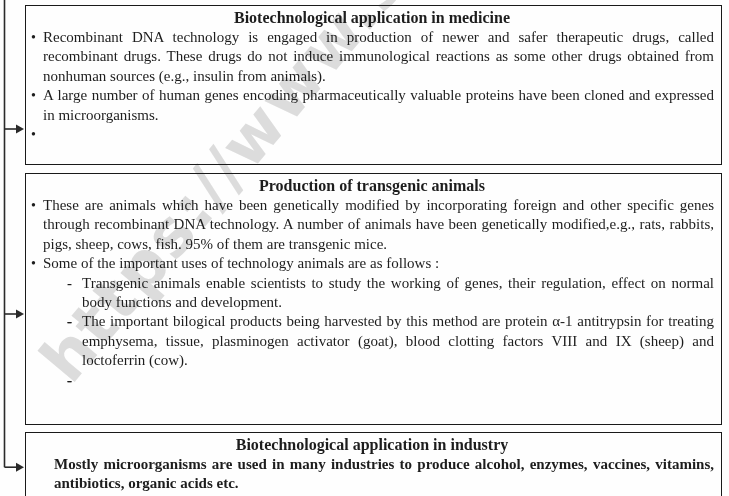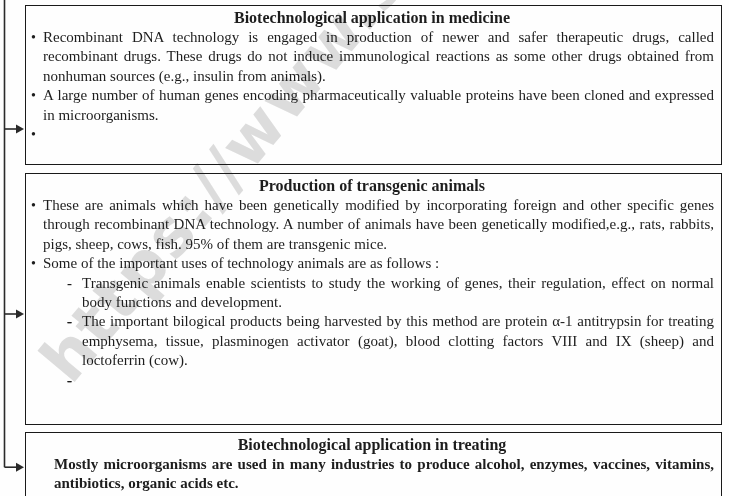--- a/index.html
+++ b/index.html
@@ -146,17 +146,17 @@
     </div>
     <div class="item dash">
       <span class="marker">-</span>
     </div>
     <div class="item dash">
       <span class="marker">-</span>
     </div>
   </div>
 
   <div class="box box-industry">
-    <div class="box-title">Biotechnological application in treating</div>
+    <div class="box-title">Biotechnological application in industry</div>
     <div class="plain-paragraph">Mostly microorganisms are used in many industries to produce alcohol, enzymes, vaccines, vitamins, antibiotics, organic acids etc.</div>
   </div>
 
 </div>
 
 </body></html>

